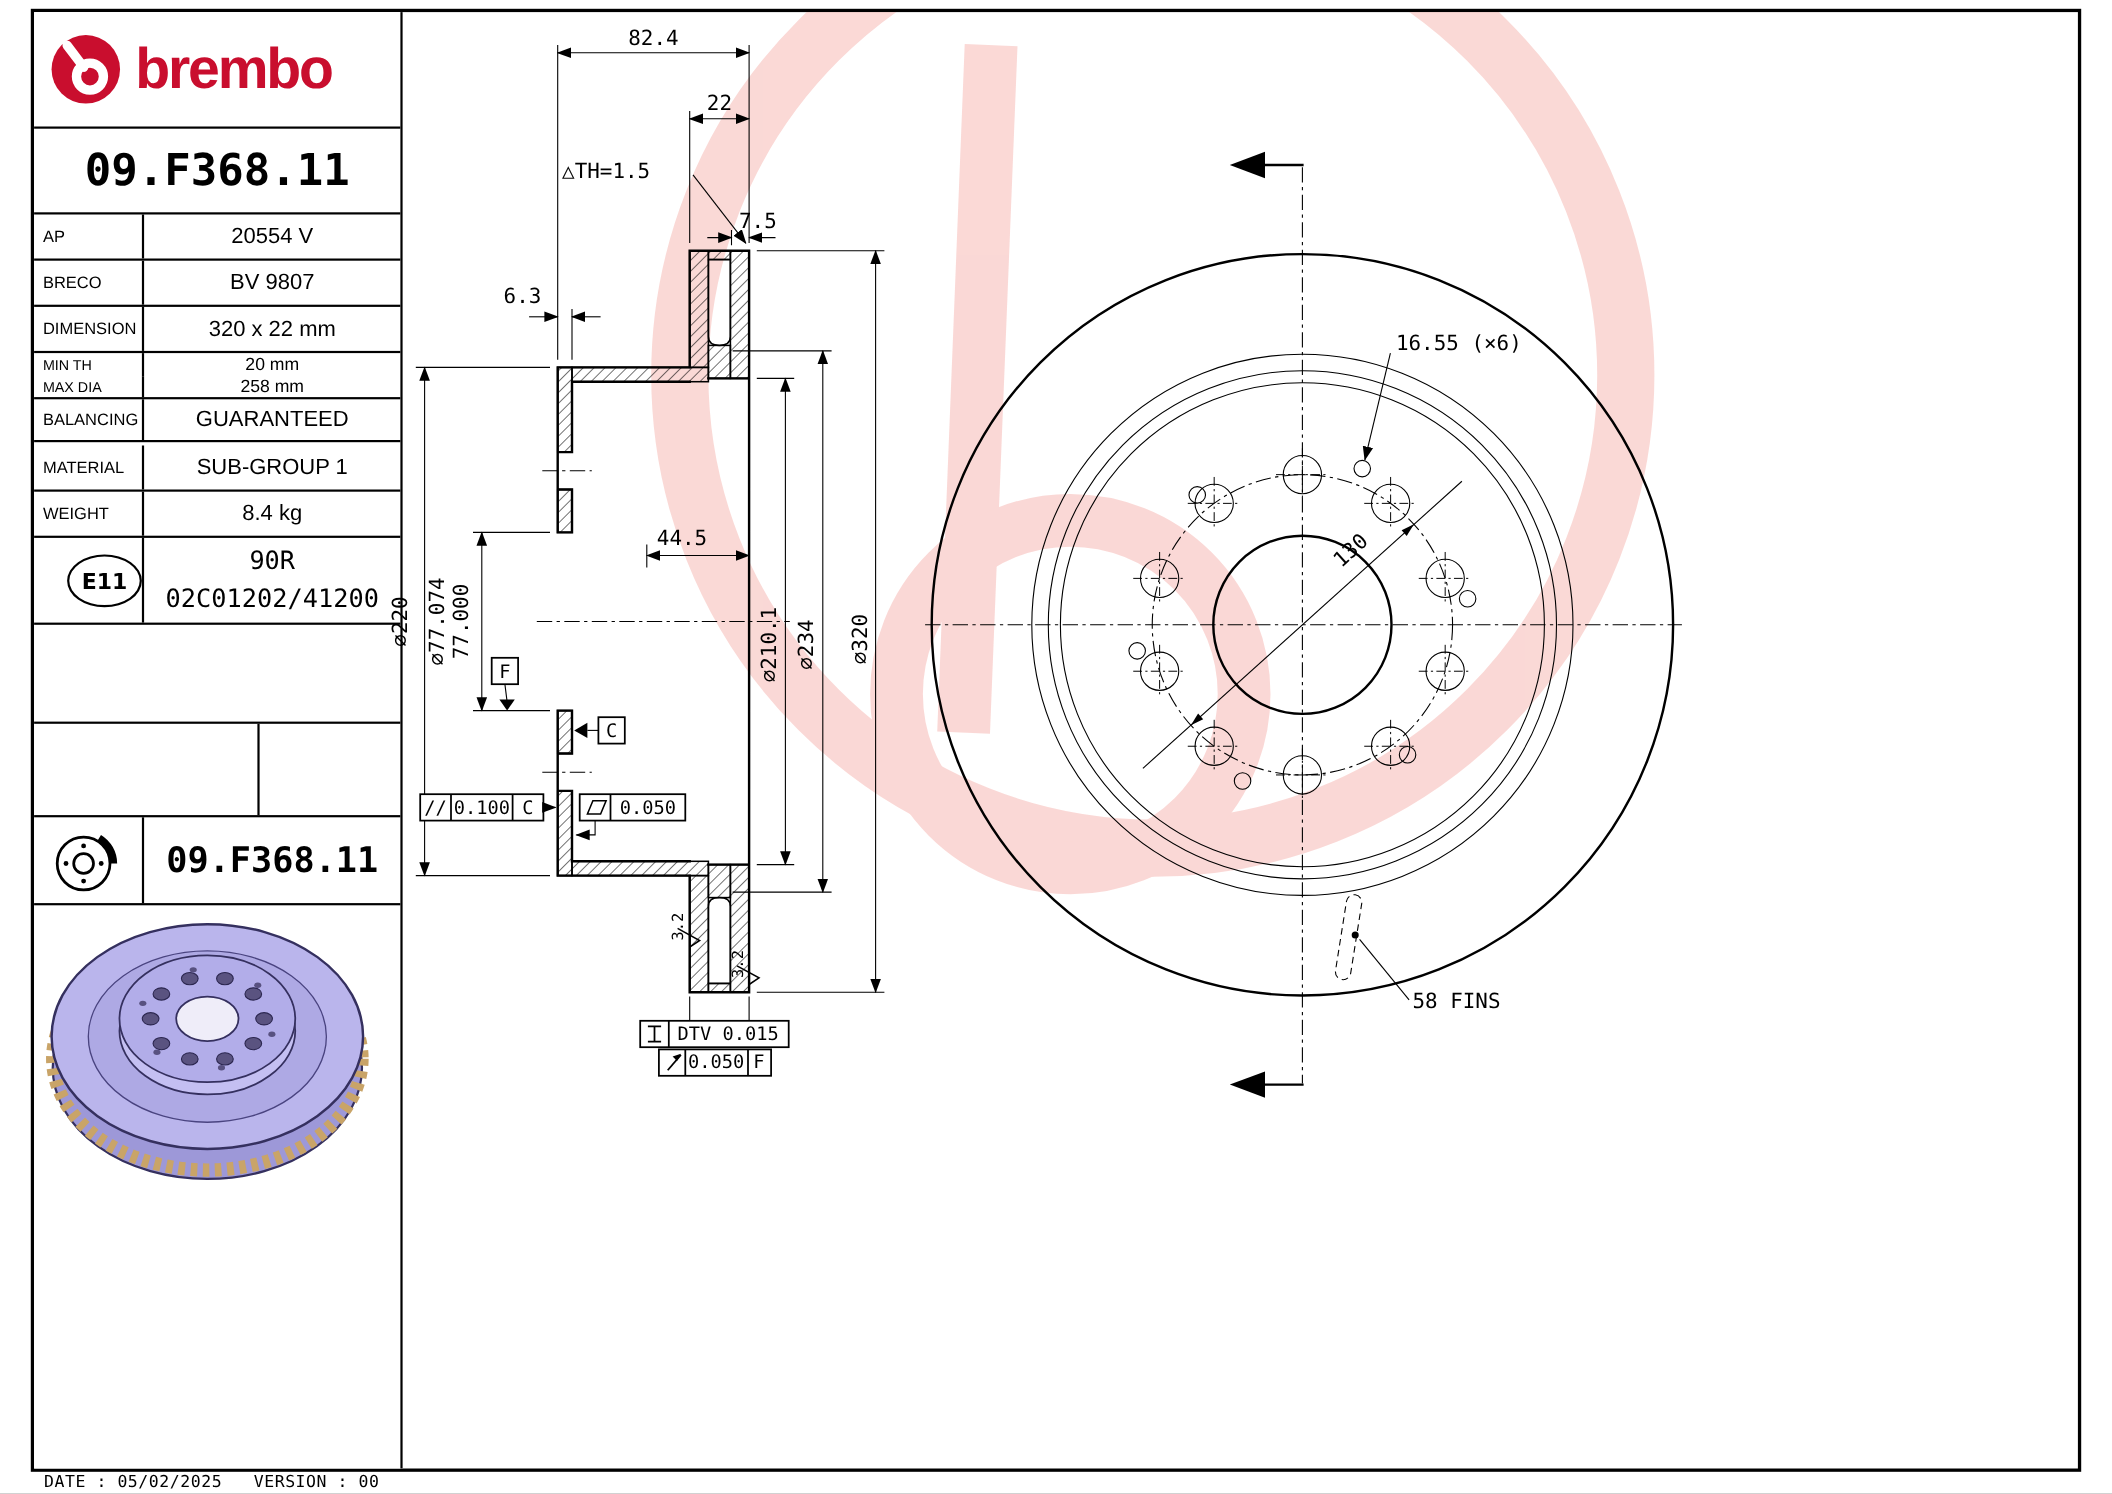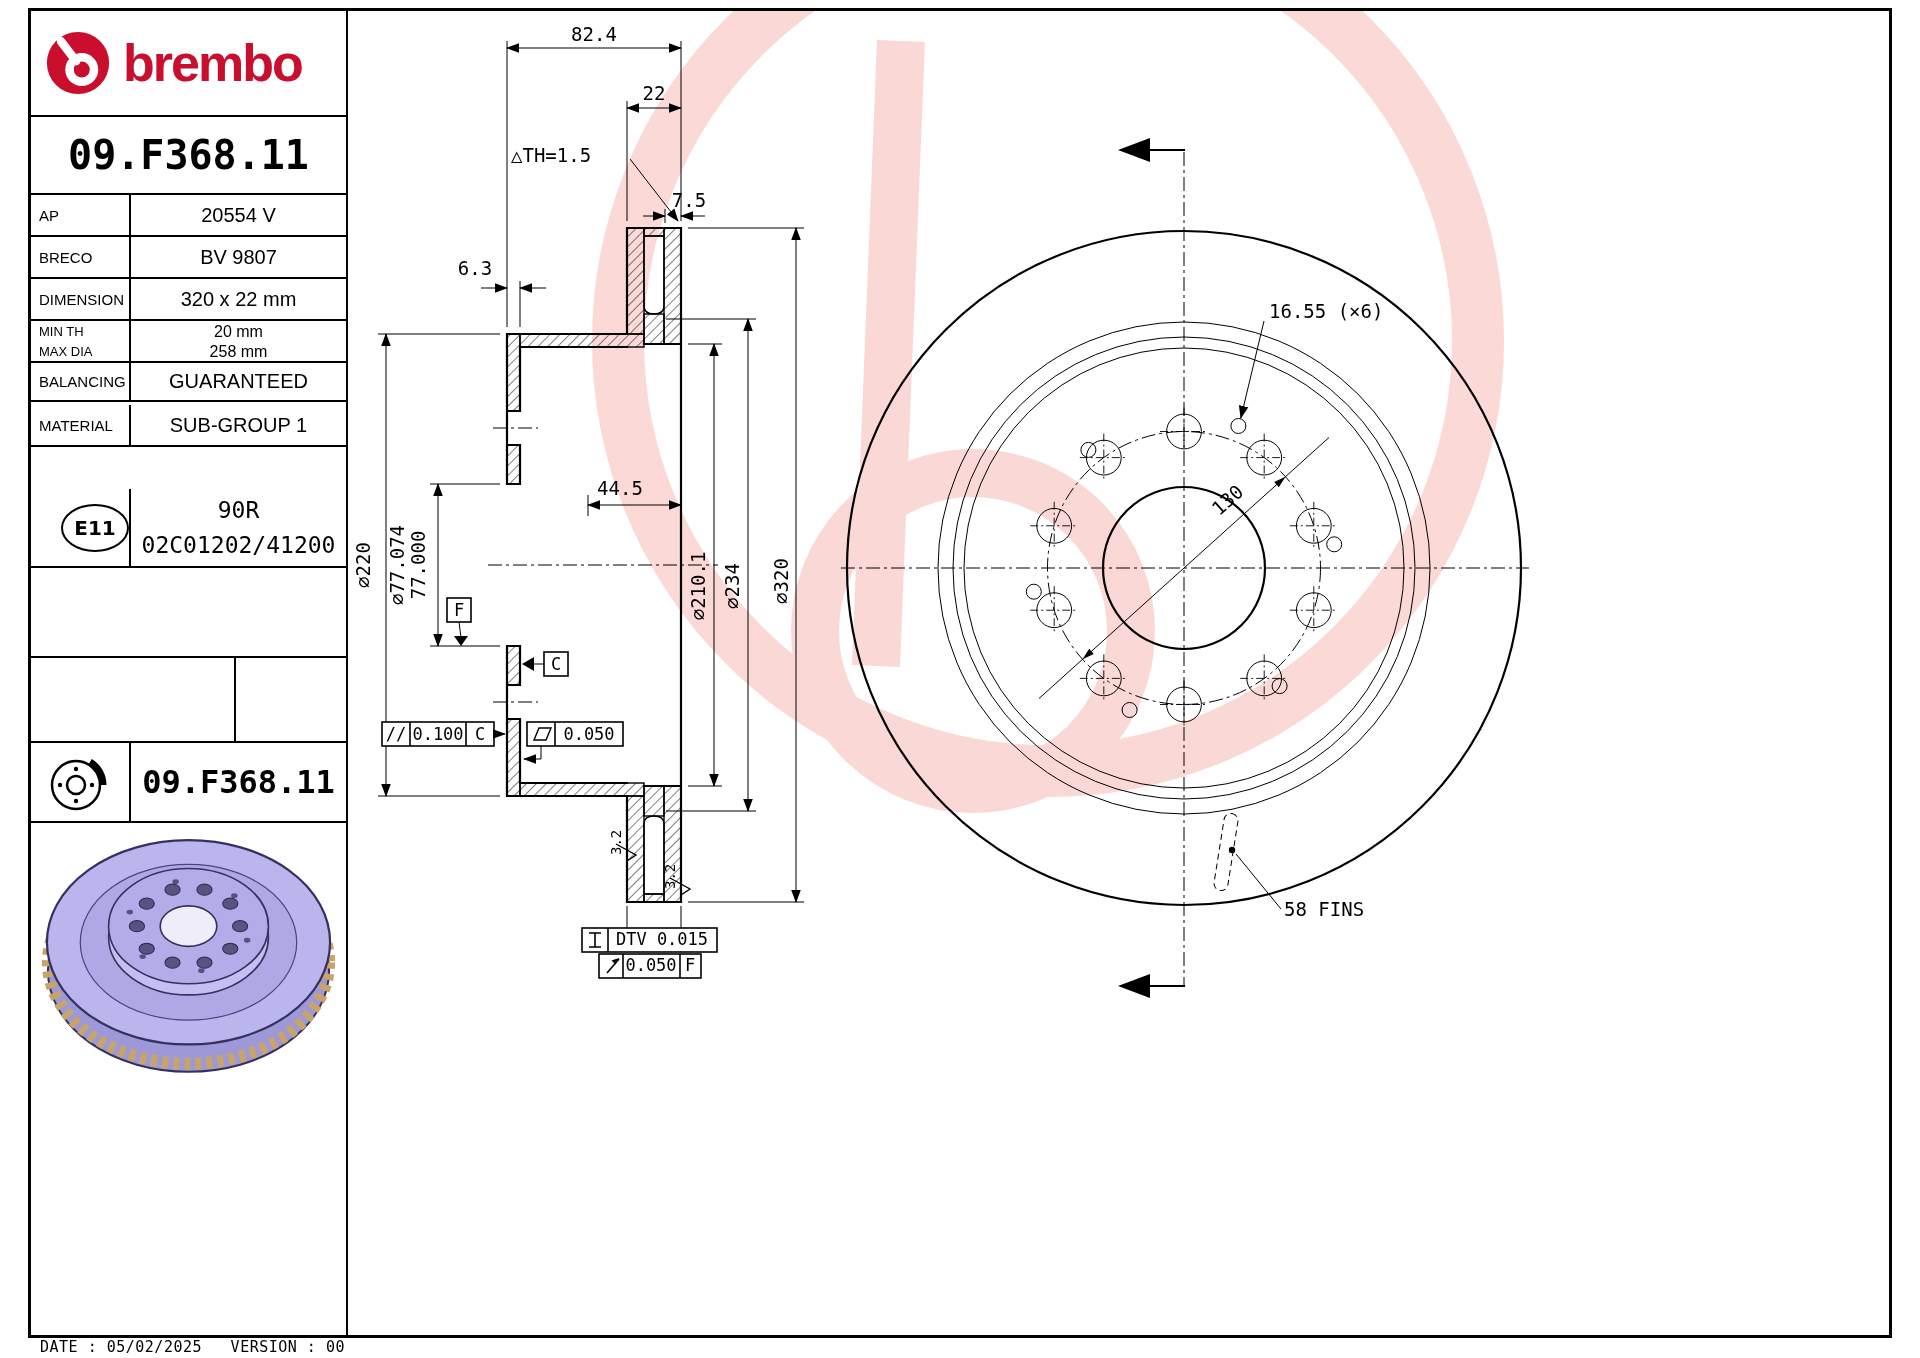--- a/index.html
+++ b/index.html
@@ -1,20 +1,20 @@
 <!DOCTYPE html>
 <html><head>
 <meta charset="utf-8">
 <style>
   html,body{margin:0;padding:0;background:#888;}
   .page{position:relative;width:1920px;height:1358px;background:#fff;overflow:hidden;
         font-family:"DejaVu Sans Mono",monospace;color:#000;}
   .frame{position:absolute;left:28px;top:8px;width:1858px;height:1324px;border:3px solid #000;background:#fff;}
   
-  .sidebar{position:absolute;left:0;top:0;width:315px;height:100%;border-right:2.5px solid #000;background:#fff;}
+  .sidebar{position:absolute;left:0;top:0;width:315px;height:100%;border-right:2.5px solid #000;background:#fff;padding-left:18px;}
   .s-row{position:absolute;left:0;width:100%;box-sizing:border-box;border-bottom:2px solid #000;display:flex;}
   .s-label{width:100px;border-right:2px solid #000;display:flex;align-items:center;padding-left:8px;
            font-family:"Liberation Sans",sans-serif;font-size:15px;box-sizing:border-box;}
   .s-value{flex:1;display:flex;align-items:center;justify-content:center;
            font-family:Liberation Sans, sans-serif;font-size:20px;white-space:pre;}
   .small .s-label{font-size:13px;}
   .small .s-value{font-size:16px;}
   .s-logo{display:flex;align-items:center;padding-left:14px;gap:12px;}
   .emblem{width:66px;height:66px;}
   .wordmark{font-family:"Liberation Sans",sans-serif;font-weight:bold;font-size:52px;
@@ -91,20 +91,24 @@
         <div class="s-value">258 mm</div>
       </div>
       <div class="s-row" style="top:352px;height:39px">
         <div class="s-label">BALANCING</div>
         <div class="s-value">GUARANTEED</div>
       </div>
       <div class="s-row" style="top:394px;height:42px">
         <div class="s-label">MATERIAL</div>
         <div class="s-value">SUB-GROUP 1</div>
       </div>
+      <div class="s-row" style="top:436px;height:42px">
+        <div class="s-label">WEIGHT</div>
+        <div class="s-value">8.4 kg</div>
+      </div>
 
       <div class="s-row" style="top:478px;height:79px">
         <div class="e11cell">
           <div class="e11-badge">E11</div>
         </div>
         <div class="e11vals">
           <div>90R</div>
           <div>02C01202/41200</div>
         </div>
       </div>

